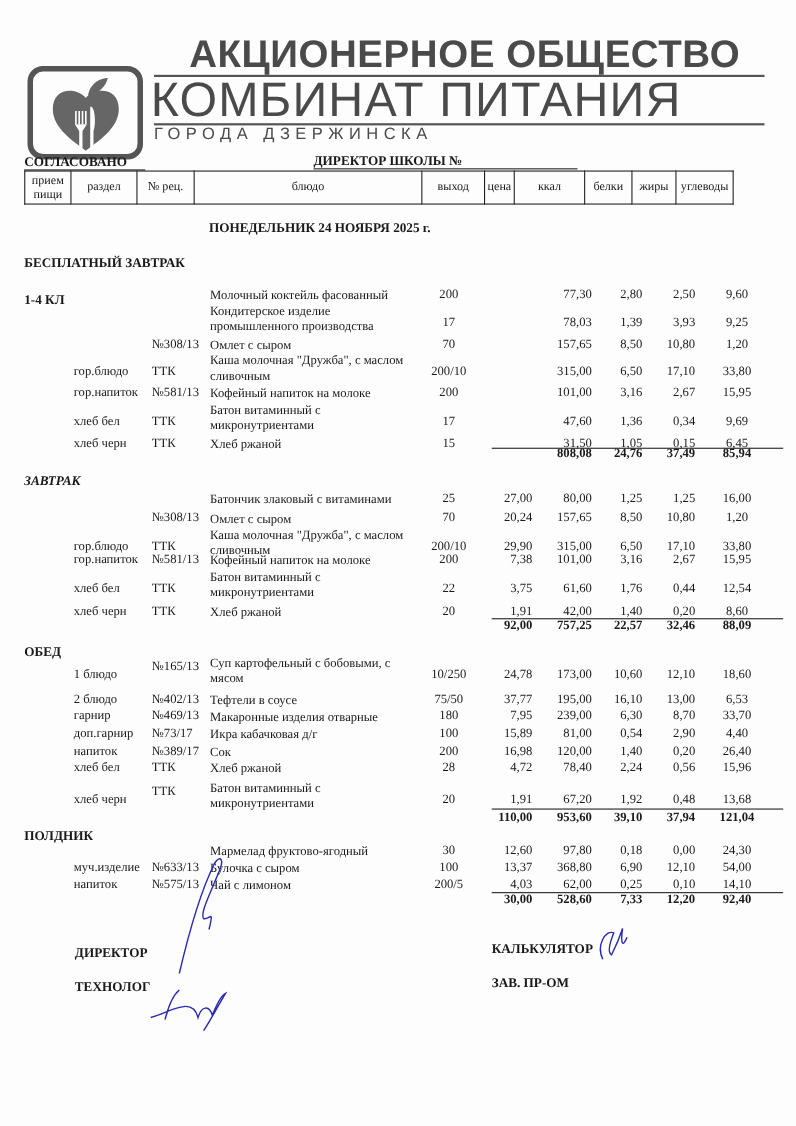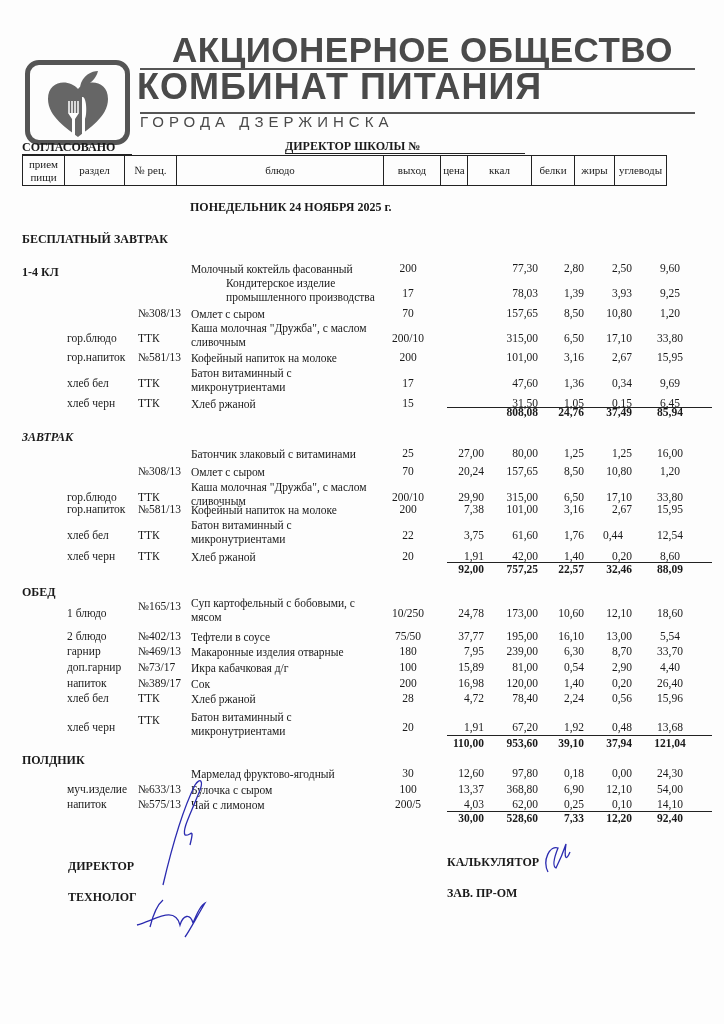--- a/index.html
+++ b/index.html
@@ -3,21 +3,21 @@
 <meta charset="utf-8">
 <style>
   * { box-sizing: border-box; margin: 0; padding: 0; }
   body { width: 724px; height: 1024px; background: #fdfdfd; font-family: "Liberation Serif", serif; color: #1a1a1a; position: relative; overflow: hidden; }
   .abs { position: absolute; }
   
   .logo-box { left: 25px; top: 60px; width: 105px; height: 85px; border: 5px solid #555; border-radius: 14px; }
   .logo-box svg { position: absolute; left: 10px; top: 4px; }
   .brand1 { left: 140px; top: 30px; font-family: "Liberation Sans", sans-serif; font-size: 35px; font-weight: bold; color: #4a4a4a; letter-spacing: 0.5px; white-space: nowrap; margin-left: 32px; }
   .brand-line1 { left: 140px; top: 68px; width: 555px; border-top: 2px solid #555; }
-  .brand2 { left: 137px; top: 66px; font-family: "Liberation Sans", sans-serif; font-size: 36px; color: #4a4a4a; letter-spacing: 1px; white-space: nowrap; font-weight: bold; }
+  .brand2 { left: 137px; top: 66px; font-family: "Liberation Sans", sans-serif; font-size: 44px; color: #4a4a4a; letter-spacing: 1px; white-space: nowrap; }
   .brand-line2 { left: 140px; top: 112px; width: 555px; border-top: 2px solid #555; }
   .brand3 { left: 140px; top: 113px; font-family: "Liberation Sans", sans-serif; font-size: 15px; color: #4a4a4a; letter-spacing: 5px; white-space: nowrap; }
   .soglas { left: 22px; top: 140px; font-size: 12px; font-weight: bold; }
   .soglas-line { left: 22px; top: 154px; width: 110px; border-top: 1px solid #222; }
   .director-school { left: 285px; top: 139px; font-size: 12px; font-weight: bold; }
   .ds-line { left: 285px; top: 153px; width: 240px; border-top: 1px solid #222; }
   
   table.hdr { position: absolute; left: 22px; top: 155px; border-collapse: collapse; font-size: 11px; }
   table.hdr td { border: 1px solid #222; text-align: center; vertical-align: middle; height: 30px; padding: 0 2px; line-height: 13px; }
   .date-title { left: 190px; top: 200px; font-size: 12px; font-weight: bold; }
@@ -91,21 +91,21 @@
       <span class="c-out">200</span>
       <span class="c-price"></span>
       <span class="c-kcal">77,30</span>
       <span class="c-prot">2,80</span>
       <span class="c-fat">2,50</span>
       <span class="c-carb">9,60</span>
     </div>
     <div class="row" style="top: 280px;">
       <span class="c-razdel" style="top: 7px;"></span>
       <span class="c-rec" style="top: 7px;"></span>
-      <span class="c-dish" style="top: -4px; margin-left: 35px;">Кондитерское изделие промышленного производства</span>
+      <span class="c-dish" style="top: -4px;">Кондитерское изделие промышленного производства</span>
       <span class="c-out" style="top: 7px;">17</span>
       <span class="c-price" style="top: 7px;"></span>
       <span class="c-kcal" style="top: 7px;">78,03</span>
       <span class="c-prot" style="top: 7px;">1,39</span>
       <span class="c-fat" style="top: 7px;">3,93</span>
       <span class="c-carb" style="top: 7px;">9,25</span>
     </div>
     <div class="row" style="top: 307px;">
       <span class="c-razdel"></span>
       <span class="c-rec">№308/13</span>
@@ -215,21 +215,21 @@
       <span class="c-carb">15,95</span>
     </div>
     <div class="row" style="top: 522px;">
       <span class="c-razdel" style="top: 7px;">хлеб бел</span>
       <span class="c-rec" style="top: 7px;">ТТК</span>
       <span class="c-dish" style="top: -4px;">Батон витаминный с микронутриентами</span>
       <span class="c-out" style="top: 7px;">22</span>
       <span class="c-price" style="top: 7px;">3,75</span>
       <span class="c-kcal" style="top: 7px;">61,60</span>
       <span class="c-prot" style="top: 7px;">1,76</span>
-      <span class="c-fat" style="top: 7px; text-align: center;">0,44</span>
+      <span class="c-fat" style="top: 7px;">0,44</span>
       <span class="c-carb" style="top: 7px;">12,54</span>
     </div>
     <div class="row" style="top: 550px;">
       <span class="c-razdel">хлеб черн</span>
       <span class="c-rec">ТТК</span>
       <span class="c-dish">Хлеб ржаной</span>
       <span class="c-out">20</span>
       <span class="c-price">1,91</span>
       <span class="c-kcal">42,00</span>
       <span class="c-prot">1,40</span>
@@ -258,21 +258,21 @@
     </div>
     <div class="row" style="top: 630px;">
       <span class="c-razdel">2 блюдо</span>
       <span class="c-rec">№402/13</span>
       <span class="c-dish">Тефтели в соусе</span>
       <span class="c-out">75/50</span>
       <span class="c-price">37,77</span>
       <span class="c-kcal">195,00</span>
       <span class="c-prot">16,10</span>
       <span class="c-fat">13,00</span>
-      <span class="c-carb">5,54</span>
+      <span class="c-carb">6,53</span>
     </div>
     <div class="row" style="top: 645px;">
       <span class="c-razdel">гарнир</span>
       <span class="c-rec">№469/13</span>
       <span class="c-dish">Макаронные изделия отварные</span>
       <span class="c-out">180</span>
       <span class="c-price">7,95</span>
       <span class="c-kcal">239,00</span>
       <span class="c-prot">6,30</span>
       <span class="c-fat">8,70</span>

